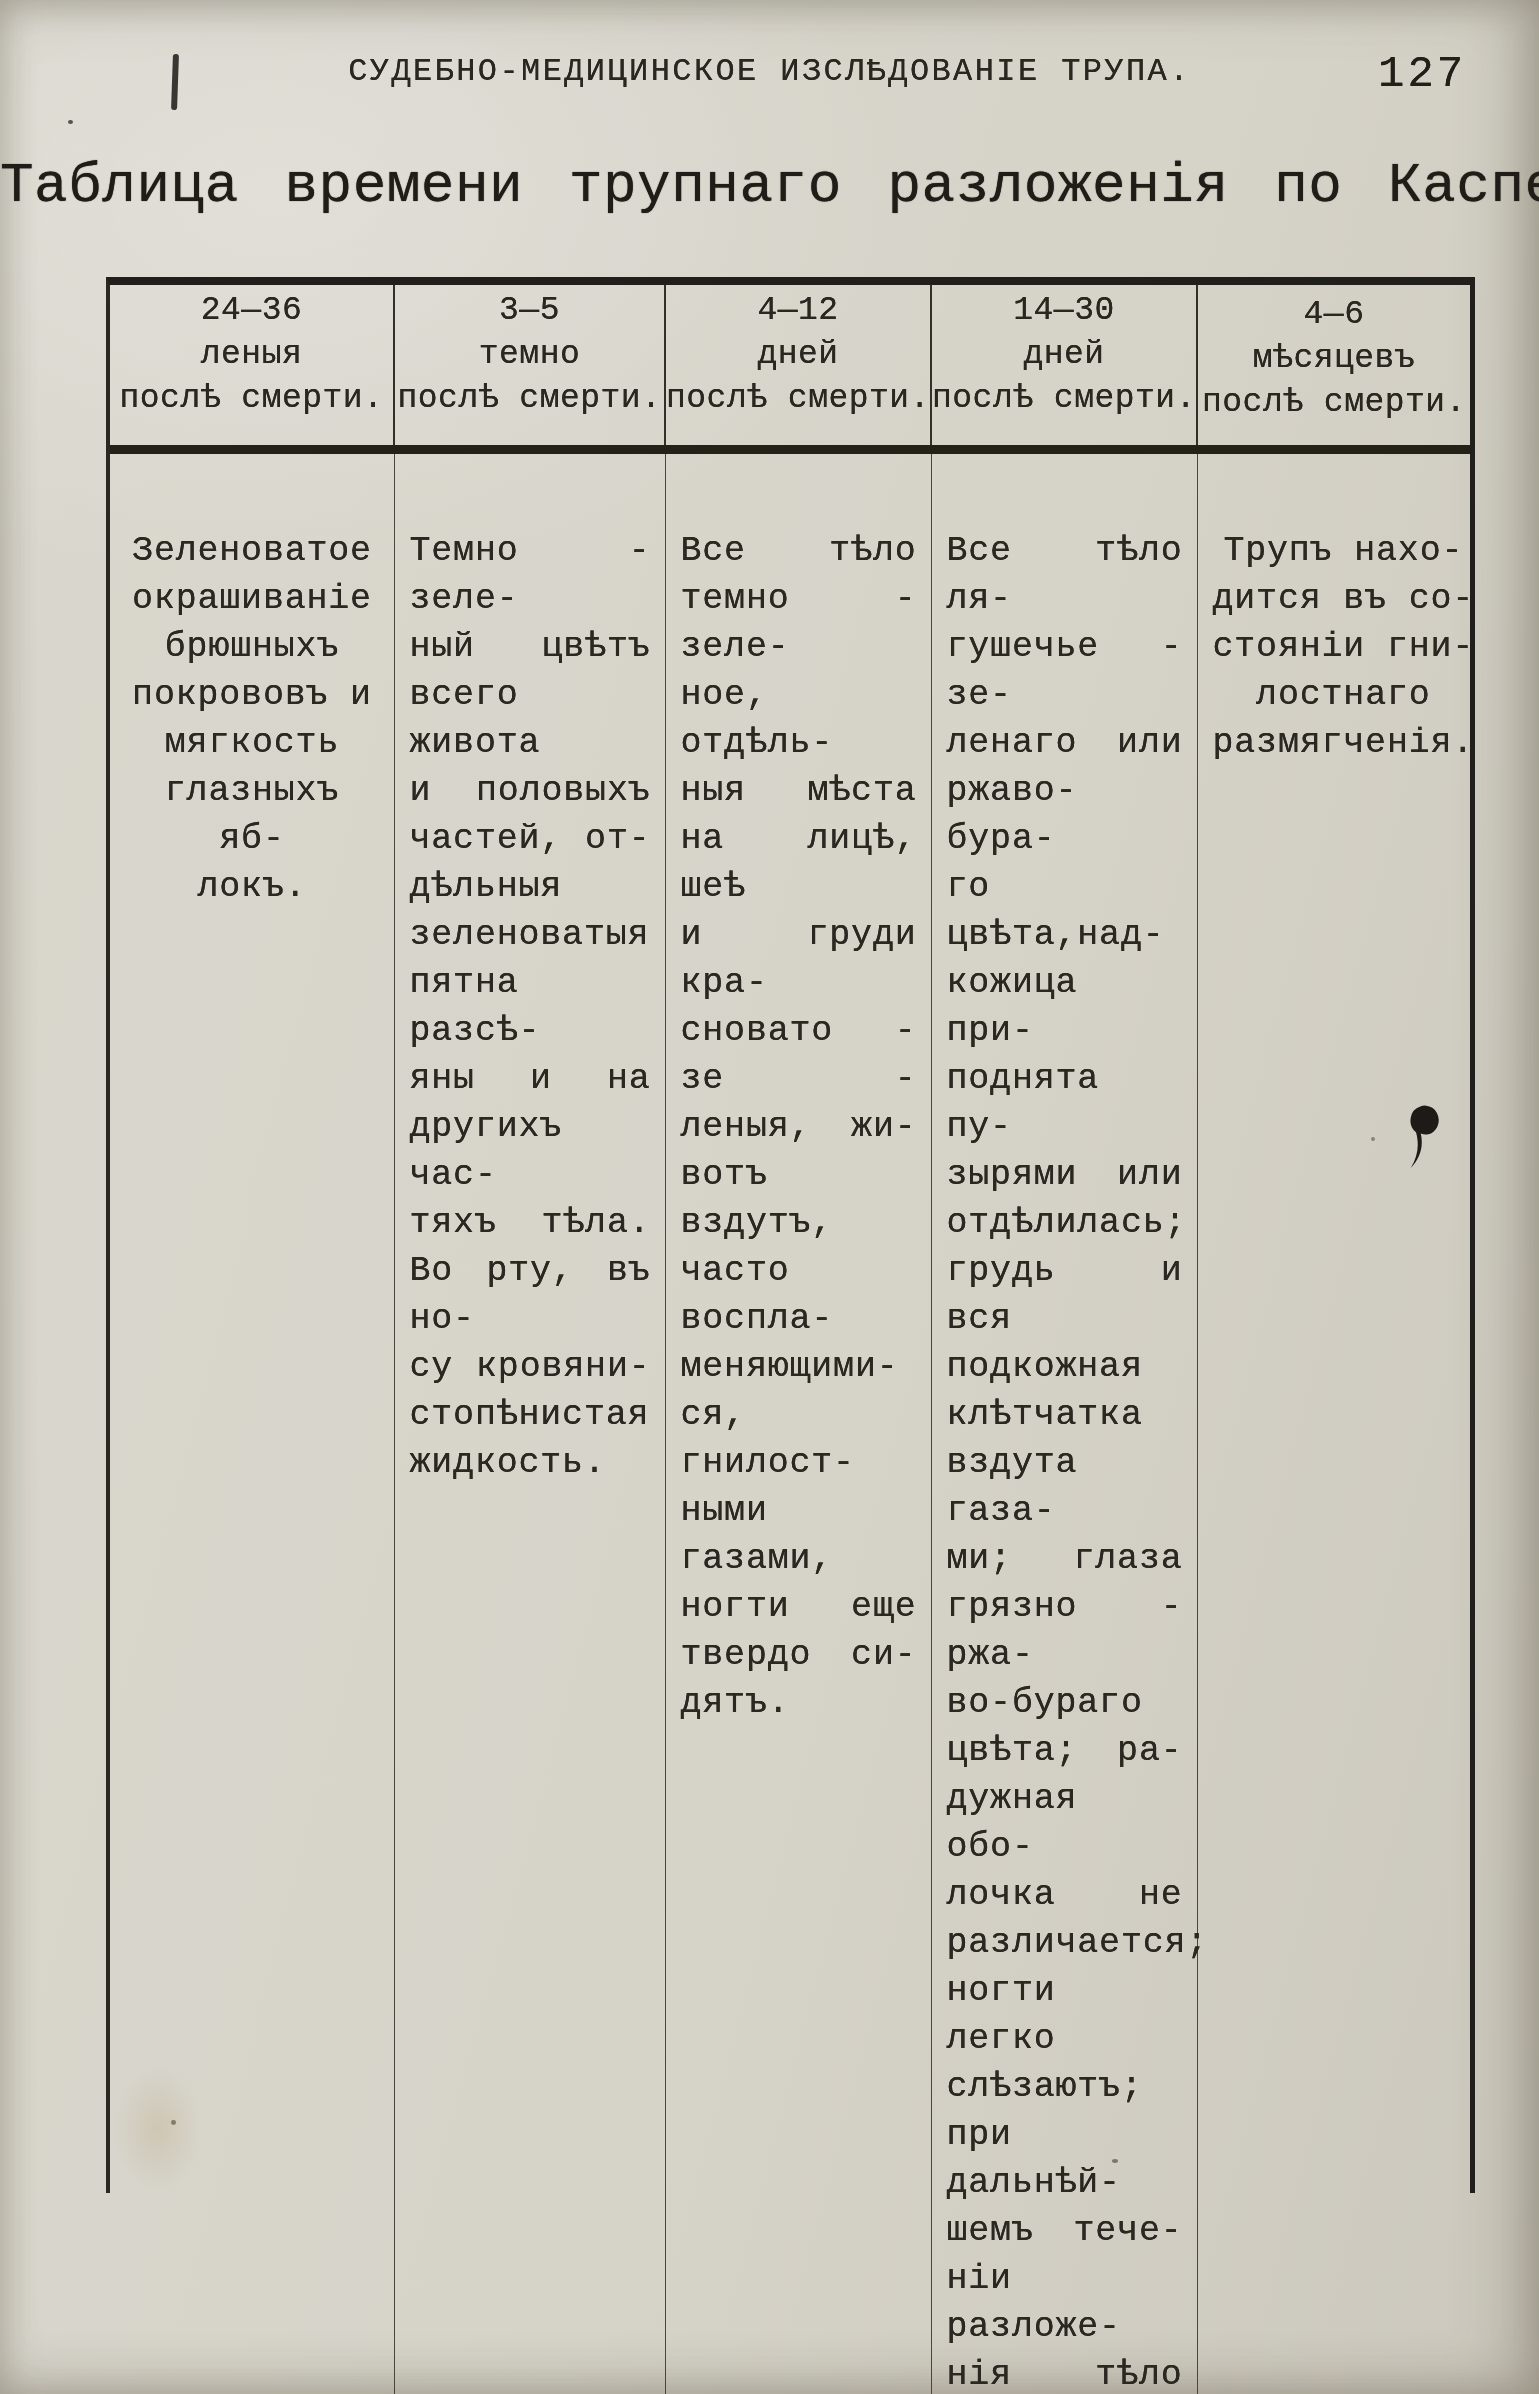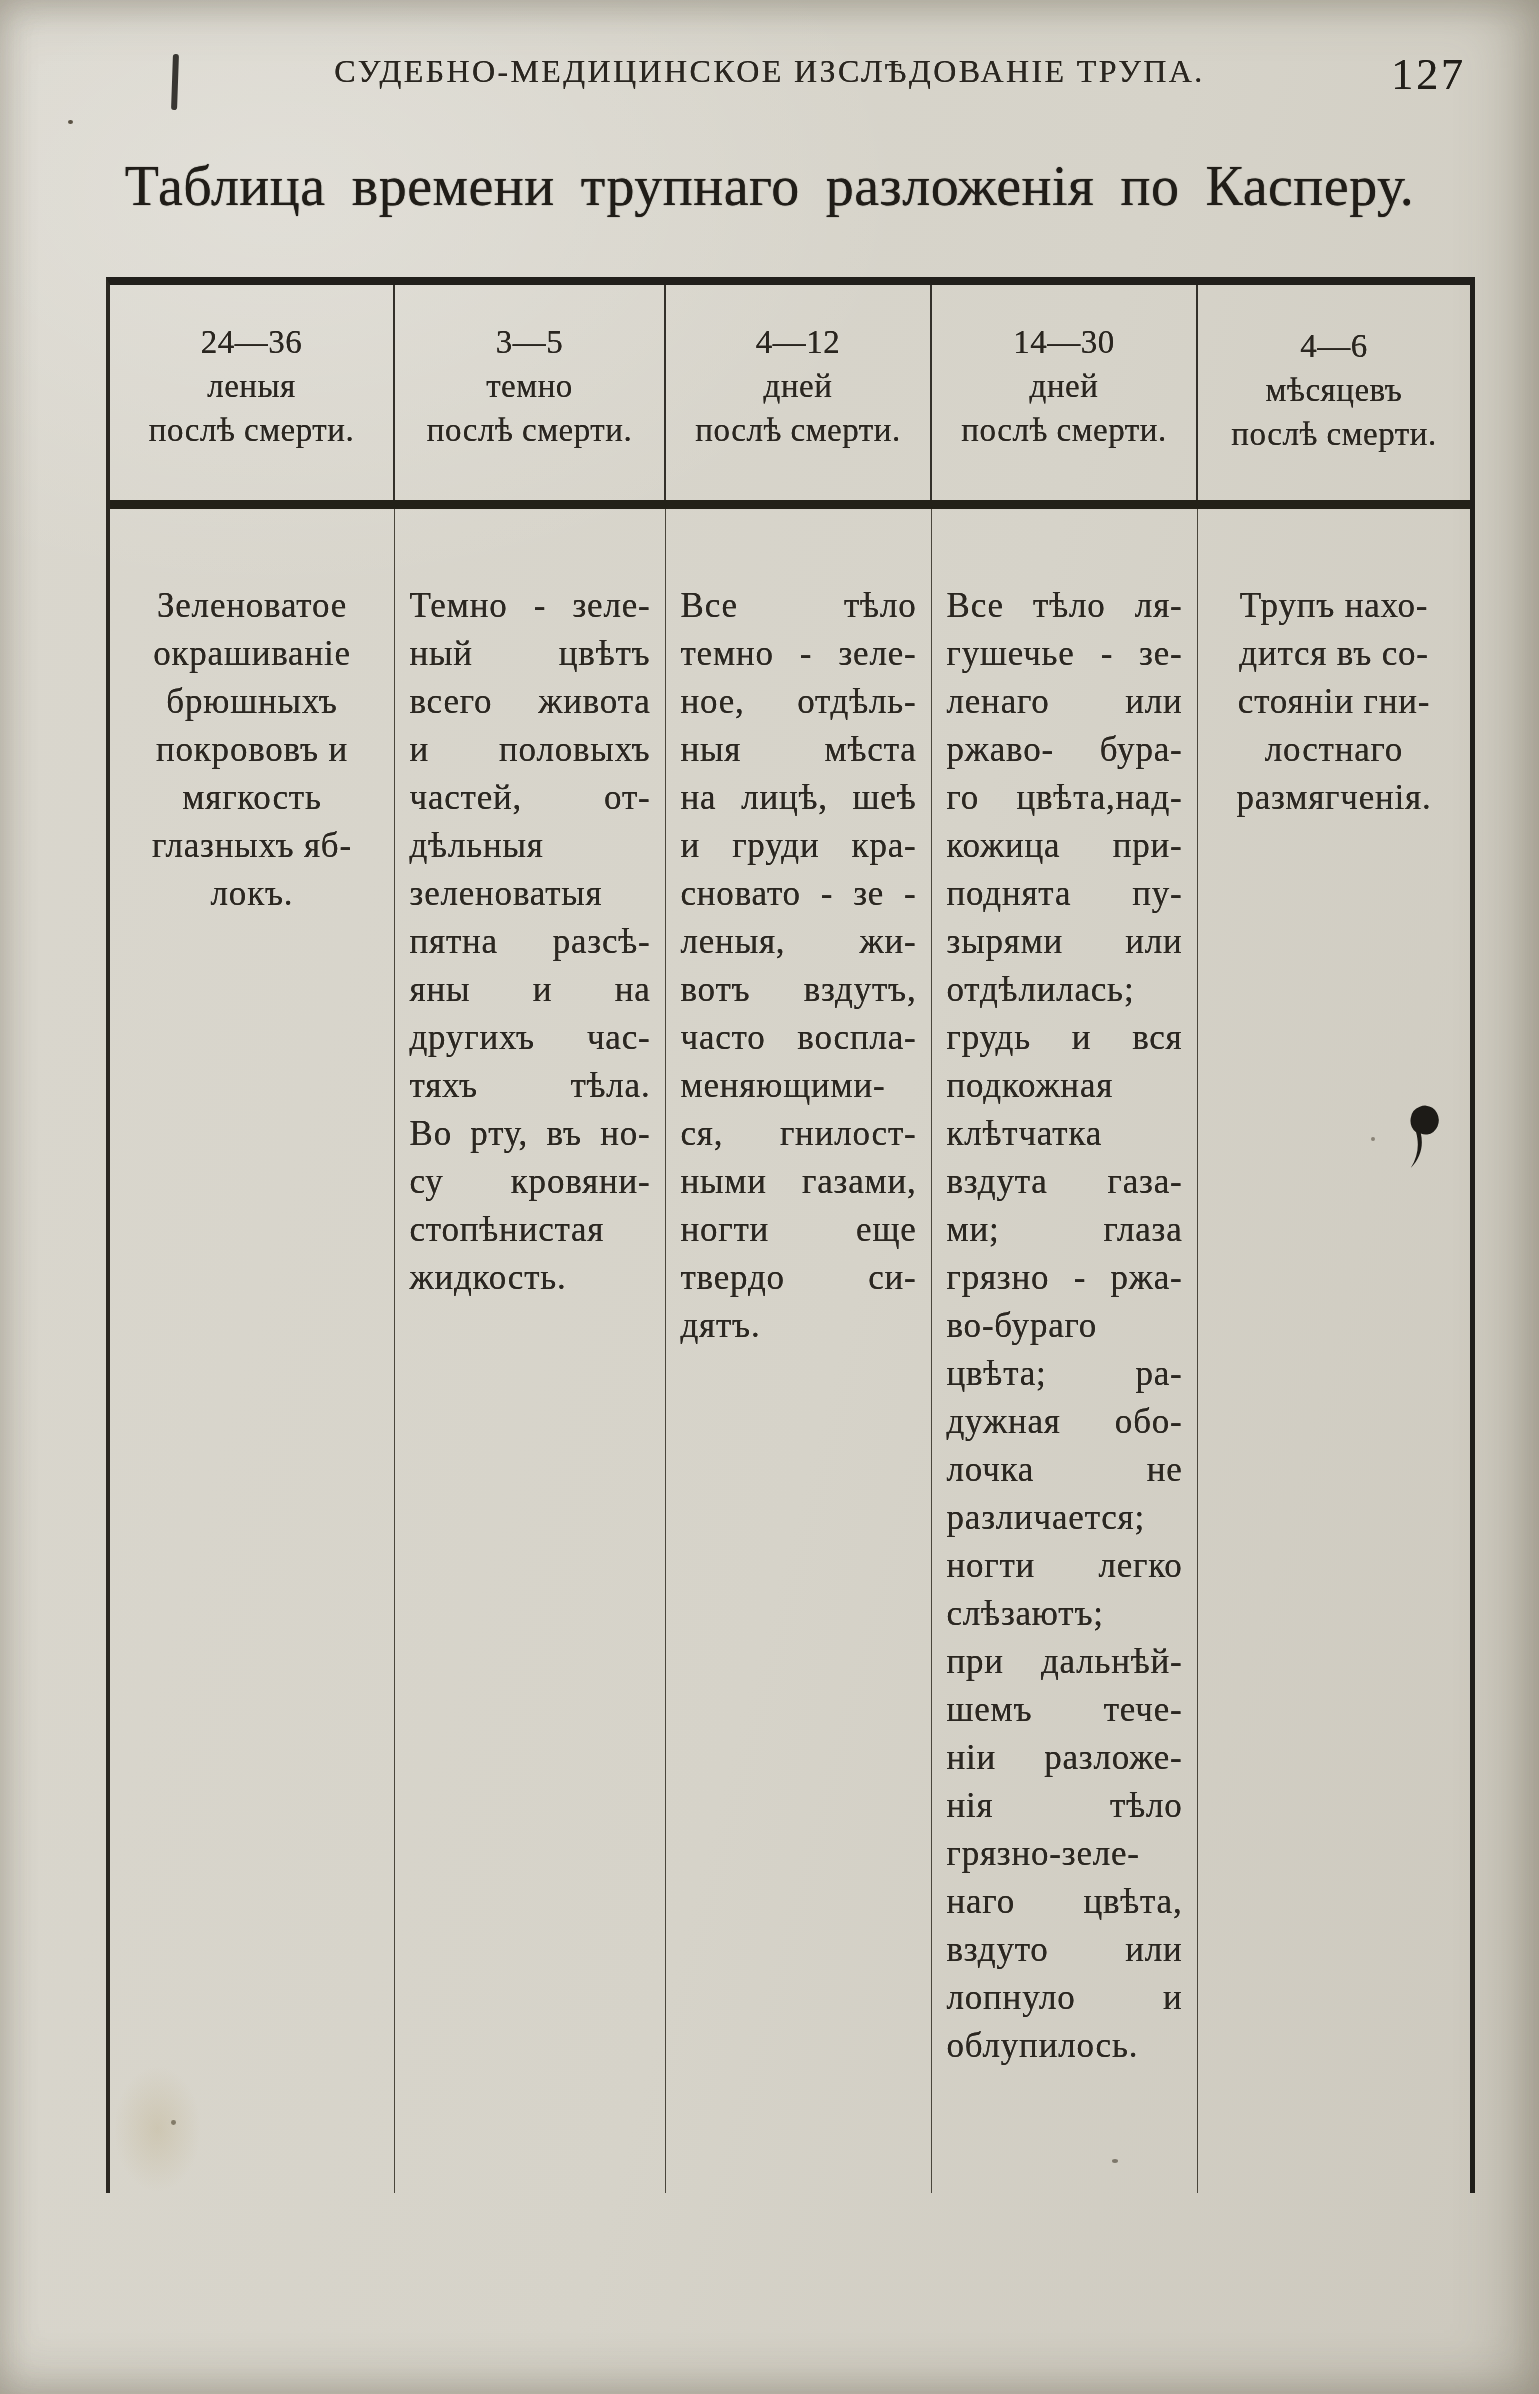--- a/index.html
+++ b/index.html
@@ -9,21 +9,21 @@
     width:1539px; height:2394px;
     margin:0 auto;
     background:
       radial-gradient(1062px 676px at 18% 8%, rgba(255,255,255,0.22), rgba(255,255,255,0) 60%),
       linear-gradient(105deg, #dad7ce 0%, #d6d3c9 55%, #ccc8bd 100%);
     box-shadow:
       inset -25px 0 58px rgba(96,88,70,0.30),
       inset 5.8px 0 29px rgba(96,88,70,0.12),
       inset 0 -15.4px 43px rgba(96,88,70,0.12),
       inset 0 9.7px 29px rgba(96,88,70,0.10);
-    font-family:Liberation Serif, serif;
+    font-family:Liberation Mono, monospace;
     color:#27231e;
     overflow:hidden;
   }
 
   .running-header {
     position:absolute; top:53px; left:0; width:100%;
     text-align:center;
   }
   .rh-text {
     font-size:32px; letter-spacing:2.4px; color:#2a2620;
@@ -55,21 +55,21 @@
     display:grid; grid-template-columns:285px 271px 266px 266px 1fr;
     height:224px;
     border-bottom:9.7px solid #232118;
   }
   .th {
     display:flex; flex-direction:column; justify-content:center; align-items:center;
     text-align:center;
     font-size:33px; line-height:44px; letter-spacing:0.5px;
     color:#2a2620; text-shadow:0 0 0.6px #2a2620;
     border-right:2.9px solid #33302a;
-    padding-bottom:13px;
+    padding-bottom:20px;
   }
   .th:last-child { border-right:none;margin-top:8px; }
 
   .tbody {
     display:grid; grid-template-columns:285px 271px 266px 266px 1fr;
     flex:1 1 auto;
   }
   .td {
     border-right:1.9px solid #4a463c;
     padding:73px 14.5px 0 14.5px;

